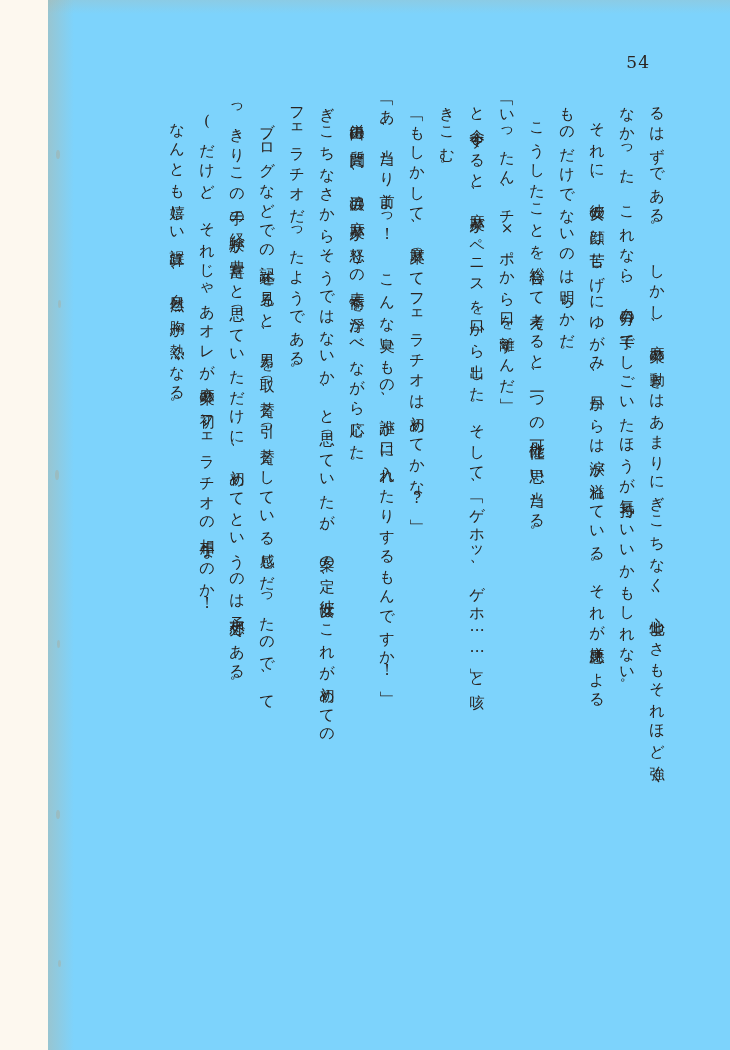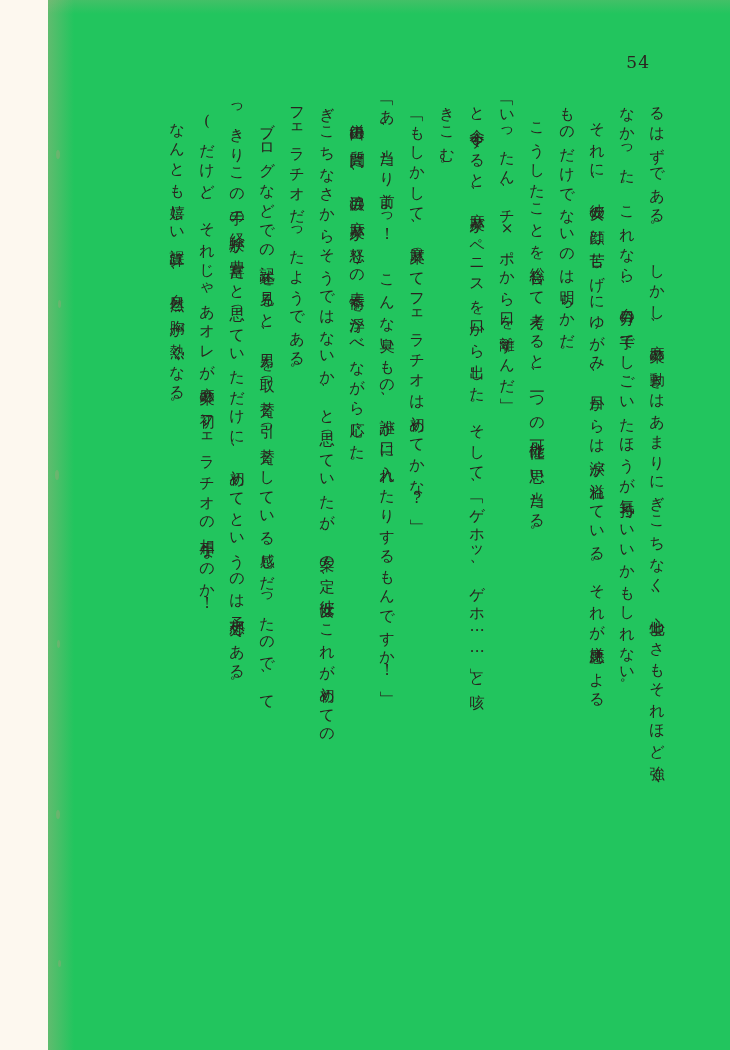--- a/index.html
+++ b/index.html
@@ -11,21 +11,21 @@
     height: 1050px;
     background: #fdf8ef;
     font-family: "DejaVu Serif", serif;
     color: #241d1a;
     overflow: hidden;
     position: relative;
   }
   .page {
     position: absolute;
     inset: 0;
-    background: #22c55e;
+    background: #7dd3fc;
     margin-left: 48px;
   }
   
   .gutter-shade {
     position: absolute;
     left: 0;
     top: 0;
     width: 26px;
     height: 100%;
     background: linear-gradient(to right, rgba(196,174,138,0.38), rgba(253,248,239,0));

